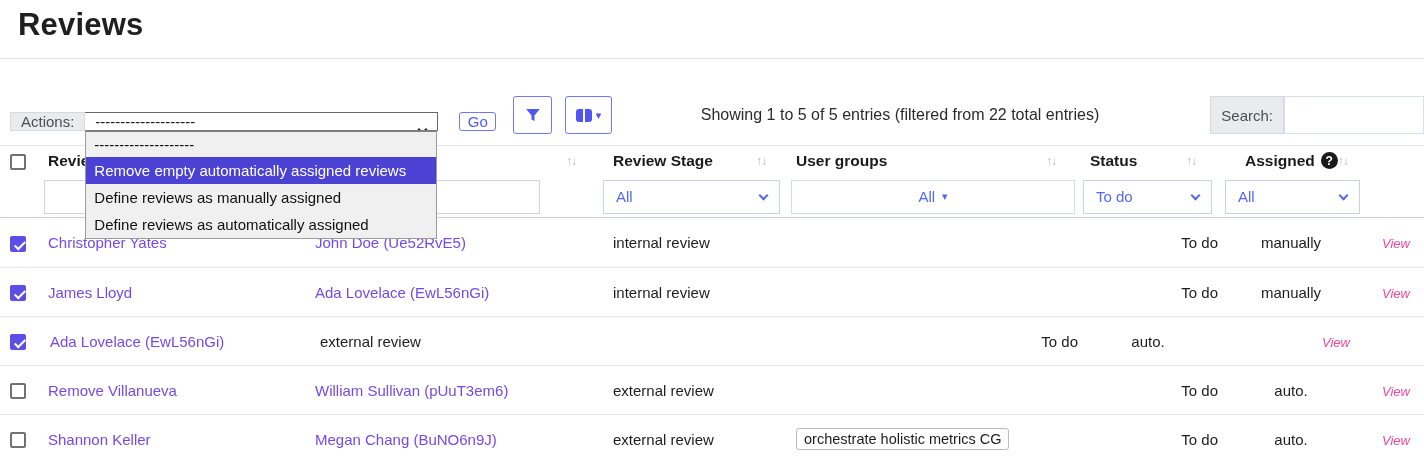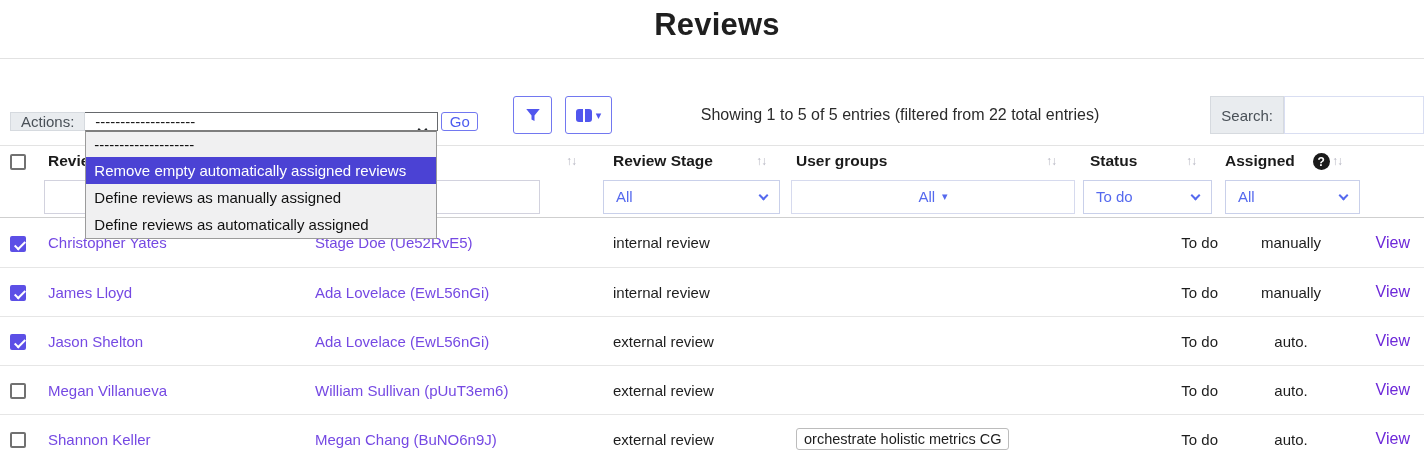--- a/index.html
+++ b/index.html
@@ -1,42 +1,42 @@
 <!DOCTYPE html>
 <html><head>
 <meta charset="utf-8">
 <style>
   * { box-sizing: border-box; margin: 0; padding: 0; }
   html,body { width:1424px; height:464px; overflow:hidden; }
   body {
     font-family: "Liberation Sans", sans-serif;
     background:#ffffff; color:#212529; position:relative;
   }
-  h1 { font-size:31px; font-weight:700; color:#1f1f1f; margin:7px 0 0 10px; letter-spacing:.2px;text-align:center; }
+  h1 { font-size:31px; font-weight:700; color:#1f1f1f; margin:7px 0 0 18px; letter-spacing:.2px; }
   .divider { border-top:1px solid #e2e2e2; margin-top:15px; }
 
   
   .toolbar { position:relative; height:38px; margin-top:37px; }
   .actions-group { position:absolute; left:10px; top:0; height:50px; display:flex; align-items:center; }
   .grey-label {
     background:#e9ecef; border:1px solid #d6dadf; color:#495057;
     font-size:15px; display:flex; align-items:center; padding:0 10px; white-space:nowrap;
   }
   .fake-select {
     position:relative; width:353px; background:#fff; border:1px solid #66696d; border-left:none;
     font-size:15px; display:flex; align-items:center; padding:0 28px 0 10px; color:#1d1d1d; cursor:pointer;
   }
   .chev { width:7px; height:7px; border-right:2px solid currentColor; border-bottom:2px solid currentColor;
           display:inline-block; transform:rotate(45deg); margin-top:-4px; }
   .fake-select .chev { position:absolute; right:11px; top:17px; color:#212529; }
   .btn {
     background:#fff; border:1px solid #7278f0; border-radius:3px; color:#4d5cf0;
     font-size:15px; display:flex; align-items:center; justify-content:center; cursor:pointer;
   }
-  .go-btn { width:37px; margin-left:3px; }
+  .go-btn { width:37px; margin-left:21px; }
   .icon-btn { position:absolute; top:0; height:38px; }
   .filter-btn { left:513px; width:39px; }
   .cols-btn { left:565px; width:47px; gap:4px; }
   .cols-glyph { width:16px; height:13px; border-radius:3px;
     background:linear-gradient(90deg,#5156ee 44%,#ffffff 44%,#ffffff 56%,#5156ee 56%); }
   .caret { font-size:11px; color:#5156ee; line-height:1; }
   .showing { position:absolute; left:620px; top:0; width:560px; text-align:center;
              line-height:38px; font-size:16px; color:#2b2b2b; }
   .search-group { position:absolute; right:0; top:0; height:38px; display:flex; align-items:stretch; }
   .search-input { width:140px; border:1px solid #d9def2; outline:none; font-size:15px; padding:0 8px; }
@@ -62,21 +62,21 @@
   .c-check { padding-left:10px; }
   .c-reviewer { padding-left:8px; }
   .c-user { padding-left:10px; }
   .c-stage { padding-left:15px; }
   .c-groups { padding-left:8px; }
   .c-status { padding-left:12px;text-align:right; }
   .c-assigned { text-align:center; }
   .c-view { text-align:right; padding-right:14px; }
   .th { display:flex; align-items:center; justify-content:space-between; }
   .sort { color:#b6b6c2; font-size:12px; font-weight:400; letter-spacing:-1px; margin-right:22px; }
-  .hgroup { display:flex; align-items:flex-end; gap:18px; }
+  .hgroup { display:flex; align-items:flex-start; gap:6px;margin-left:20px; }
   .help-icon { width:17px; height:17px; border-radius:50%; background:#1a1a1a; color:#fff;
                font-size:12px; font-weight:700; display:inline-flex; align-items:center; justify-content:center; }
 
   
   .f-input { height:34px; border:1px solid #d2d2de; background:#fff; outline:none; font-size:15px; padding:0 8px; }
   .f-input.w1 { width:calc(100% - 12px); margin-left:4px; }
   .f-input.w2 { width:230px; margin-left:5px; }
   .f-select { height:34px; border:1px solid #c9d0ea; background:#fff; color:#5569ee; font-size:15px;
               display:flex; align-items:center; justify-content:space-between; padding:0 12px; cursor:pointer; }
   .f-select .chev { color:#5569ee; margin-top:-2px; }
@@ -88,21 +88,21 @@
   .f-groups .caret { color:#5569ee; }
 
   
   .cb { width:16px; height:16px; border:2px solid #717171; border-radius:2px; display:inline-block;
         position:relative; background:#fff; cursor:pointer; vertical-align:middle; }
   .cb.checked { background:#5c4fe6; border-color:#5c4fe6; }
   .cb.checked::after { content:""; position:absolute; left:5px; top:1px; width:4px; height:9px;
         border-right:2px solid #fff; border-bottom:2px solid #fff; transform:rotate(45deg); }
 
   .plink { color:#7549e3; text-decoration:none; cursor:pointer; }
-  .vlink { color:#6d28d9; text-decoration:none; cursor:pointer; font-size:16px; }
+  .vlink { color:#ec4899; text-decoration:none; cursor:pointer; font-size:13px;font-style:italic; }
   .stage-text, .status-text, .assigned-text { color:#1d1d1d; }
   .badge { border:1px solid #bcbcbc; border-radius:3px; padding:2px 7px; font-size:14.5px; color:#1d1d1d;
            background:#fff; white-space:nowrap; display:inline-block; }
 </style>
 </head>
 <body>
 
 <h1>Reviews</h1>
 <div class="divider"></div>
 
@@ -201,53 +201,52 @@
       <span>All</span>
       <span class="chev"></span>
     </div>
       </div>
     <div class="cell c-view"></div>
   </div>
 
   <div class="trow drow">
     <div class="cell c-check"><span class="cb checked"></span></div>
     <div class="cell c-reviewer"><a class="plink">Christopher Yates</a></div>
-    <div class="cell c-user"><a class="plink">Stage Doe (Ue52RvE5)</a></div>
+    <div class="cell c-user"><a class="plink">John Doe (Ue52RvE5)</a></div>
     <div class="cell c-stage stage-text">internal review</div>
     <div class="cell c-groups"></div>
     <div class="cell c-status status-text">To do</div>
     <div class="cell c-assigned assigned-text">manually</div>
     <div class="cell c-view"><a class="vlink">View</a></div>
   </div>
 
   <div class="trow drow">
     <div class="cell c-check"><span class="cb checked"></span></div>
     <div class="cell c-reviewer"><a class="plink">James Lloyd</a></div>
     <div class="cell c-user"><a class="plink">Ada Lovelace (EwL56nGi)</a></div>
     <div class="cell c-stage stage-text">internal review</div>
     <div class="cell c-groups"></div>
     <div class="cell c-status status-text">To do</div>
     <div class="cell c-assigned assigned-text">manually</div>
     <div class="cell c-view"><a class="vlink">View</a></div>
   </div>
 
   <div class="trow drow">
     <div class="cell c-check"><span class="cb checked"></span></div>
-    <div class="cell c-reviewer"><a class="plink">Jason Shelton</a></div>
     <div class="cell c-user"><a class="plink">Ada Lovelace (EwL56nGi)</a></div>
     <div class="cell c-stage stage-text">external review</div>
     <div class="cell c-groups"></div>
     <div class="cell c-status status-text">To do</div>
     <div class="cell c-assigned assigned-text">auto.</div>
     <div class="cell c-view"><a class="vlink">View</a></div>
   </div>
 
   <div class="trow drow">
     <div class="cell c-check"><span class="cb"></span></div>
-    <div class="cell c-reviewer"><a class="plink">Megan Villanueva</a></div>
+    <div class="cell c-reviewer"><a class="plink">Remove Villanueva</a></div>
     <div class="cell c-user"><a class="plink">William Sullivan (pUuT3em6)</a></div>
     <div class="cell c-stage stage-text">external review</div>
     <div class="cell c-groups"></div>
     <div class="cell c-status status-text">To do</div>
     <div class="cell c-assigned assigned-text">auto.</div>
     <div class="cell c-view"><a class="vlink">View</a></div>
   </div>
 
   <div class="trow drow">
     <div class="cell c-check"><span class="cb"></span></div>

